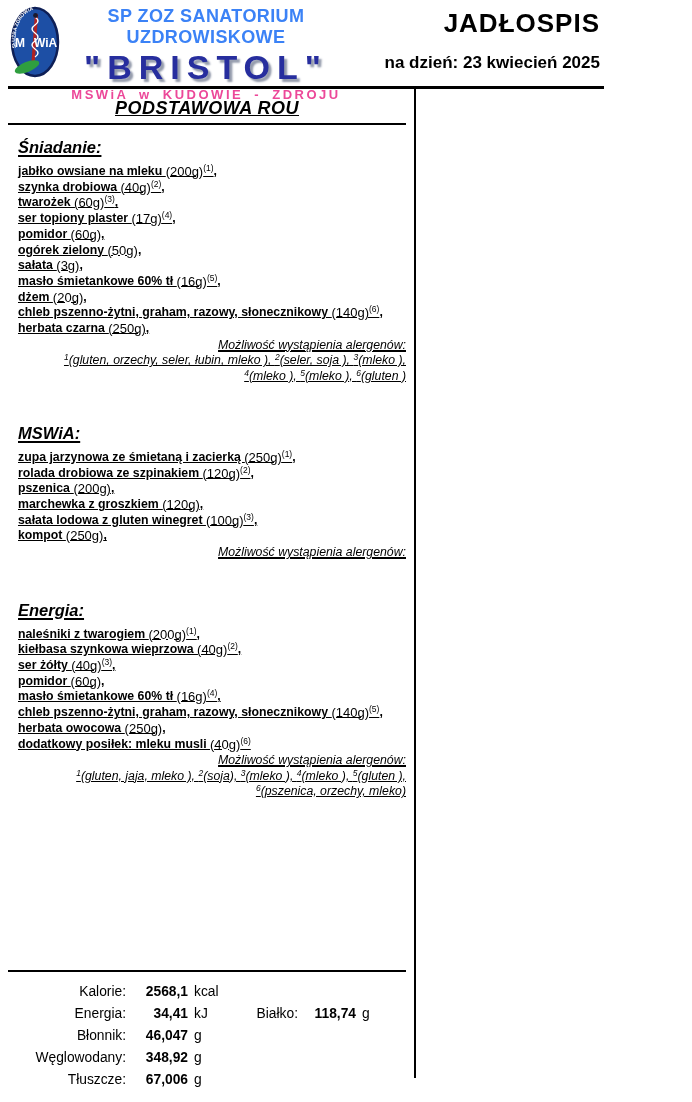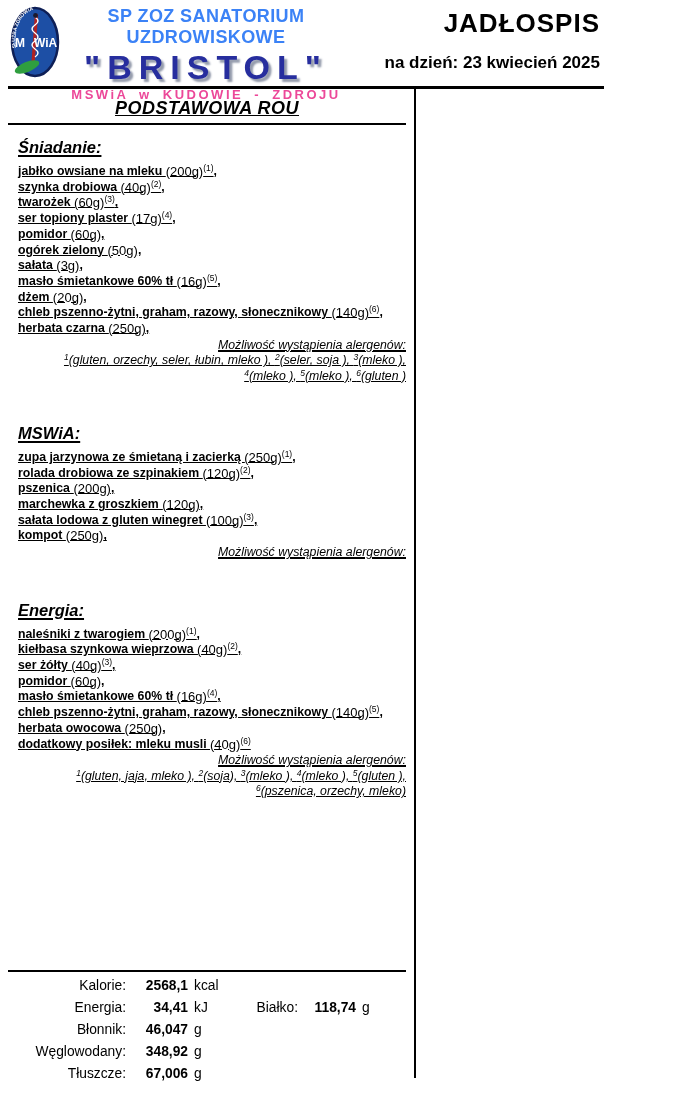--- a/index.html
+++ b/index.html
@@ -35,21 +35,21 @@
   .item{font-size:12.3px;font-weight:bold;line-height:15.7px;white-space:nowrap;}
   .iw{font-size:13px;font-weight:normal;vertical-align:-1px;}
   .isup{font-size:8.5px;font-weight:normal;vertical-align:4px;line-height:0;}
   .isep{font-weight:bold;}
   .allergens{margin-top:1px;padding-right:0;text-align:right;font-style:italic;}
   .alg-title{font-size:12.3px;text-decoration:underline;text-underline-offset:2px;line-height:15.4px;}
   .alg-line{font-size:12.3px;line-height:15.4px;}
   .asup{font-size:8.5px;vertical-align:4px;line-height:0;}
 
   
-  .nutrition{position:absolute;left:8px;top:970px;width:398px;border-top:2px solid #000;padding-top:6px;}
+  .nutrition{position:absolute;left:8px;top:970px;width:398px;border-top:2px solid #000;padding-top:12px;}
   .n-row{position:relative;display:flex;align-items:baseline;font-size:13.8px;line-height:15px;margin-bottom:7px;}
   .n-label{display:inline-block;width:118px;text-align:right;}
   .n-value{display:inline-block;width:58px;text-align:right;font-weight:bold;margin-left:4px;}
   .n-unit{margin-left:6px;}
   .bialko-group{position:absolute;left:238px;top:0;display:flex;align-items:flex-end;}
   .bialko-group .n-label{width:52px;}
   .bialko-group .n-value{width:54px;}
 </style>
 </head>
 <body>

